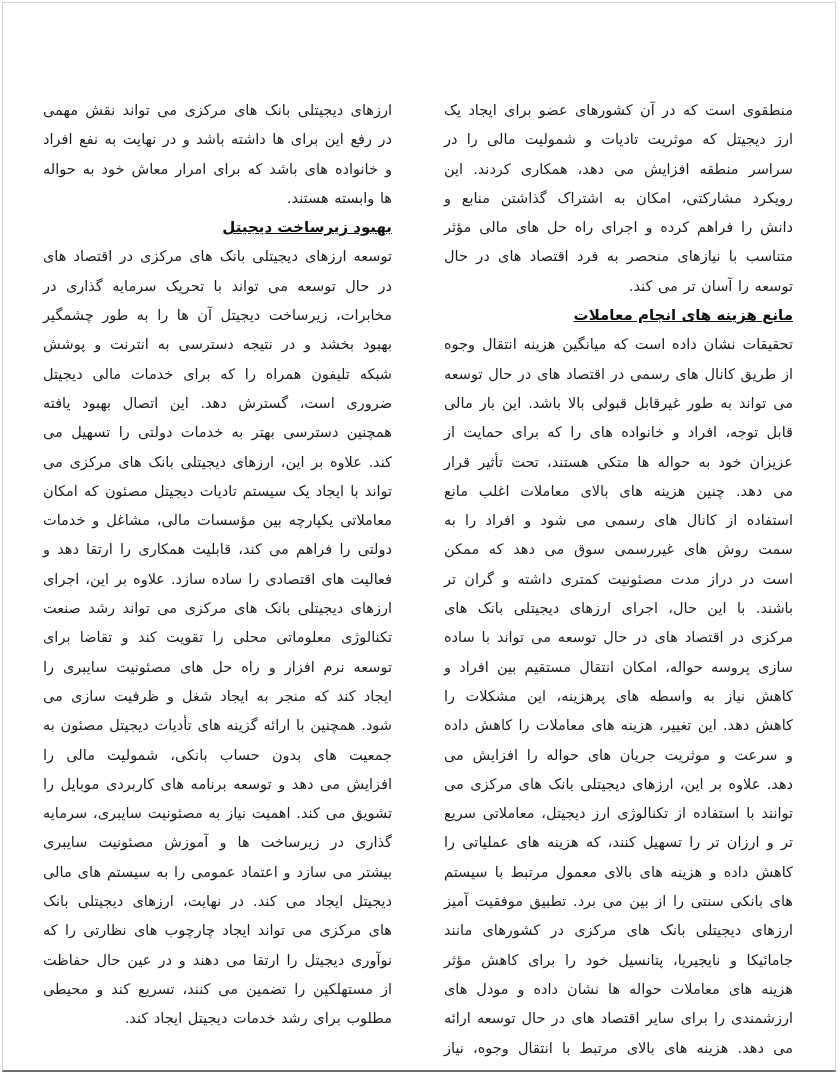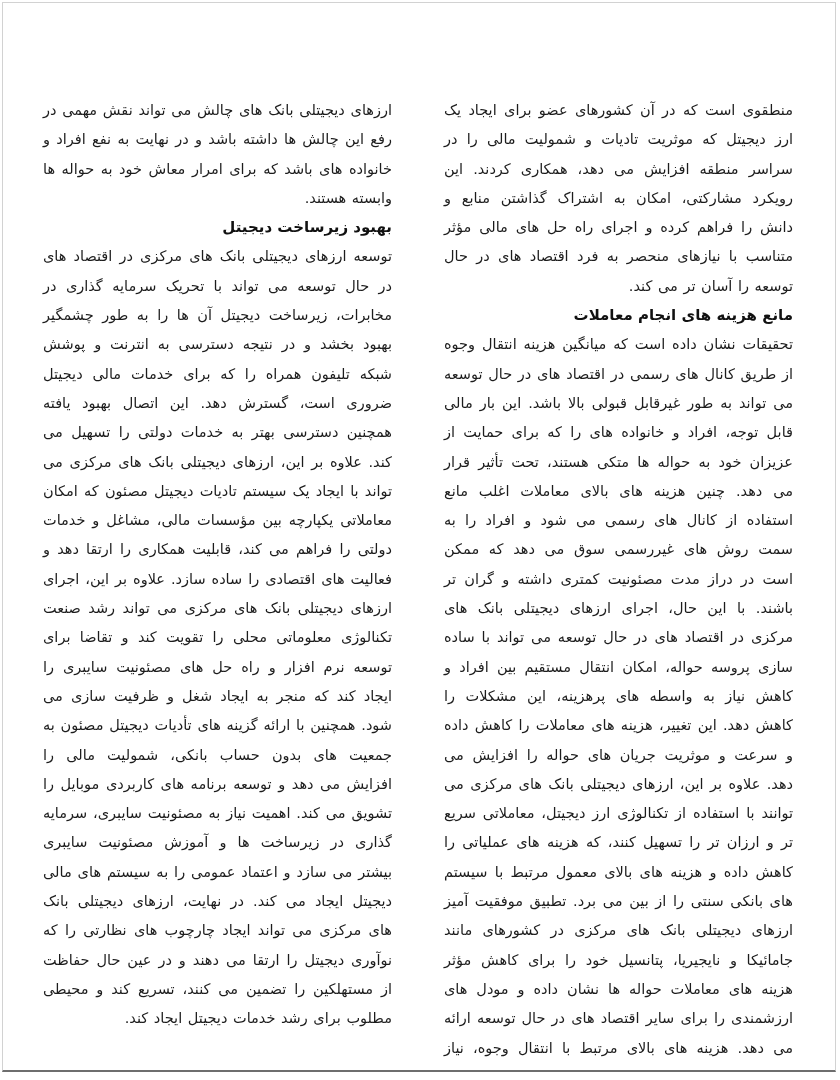--- a/index.html
+++ b/index.html
@@ -40,34 +40,35 @@
     color: #1c1c1c;
     word-spacing: 1px;
   }
   .heading {
     margin: 0;
     font-size: 15px;
     font-weight: bold;
     line-height: 29.3px;
     color: #111111;
     text-align: right;
+    text-decoration: underline;
   }
 </style>
 </head>
 <body>
 
 <div class="page">
   <div class="columns">
 
     <section class="column">
       <p class="para">منطقوی است که در آن کشورهای عضو برای ایجاد یک ارز دیجیتل که موثریت تادیات و شمولیت مالی را در سراسر منطقه افزایش می دهد، همکاری کردند. این رویکرد مشارکتی، امکان به اشتراک گذاشتن منابع و دانش را فراهم کرده و اجرای راه حل های مالی مؤثر متناسب با نیازهای منحصر به فرد اقتصاد های در حال توسعه را آسان تر می کند.</p>
       <h2 class="heading">مانع هزینه های انجام معاملات</h2>
       <p class="para">تحقیقات نشان داده است که میانگین هزینه انتقال وجوه از طریق کانال های رسمی در اقتصاد های در حال توسعه می تواند به طور غیرقابل قبولی بالا باشد. این بار مالی قابل توجه، افراد و خانواده های را که برای حمایت از عزیزان خود به حواله ها متکی هستند، تحت تأثیر قرار می دهد. چنین هزینه های بالای معاملات اغلب مانع استفاده از کانال های رسمی می شود و افراد را به سمت روش های غیررسمی سوق می دهد که ممکن است در دراز مدت مصئونیت کمتری داشته و گران تر باشند. با این حال، اجرای ارزهای دیجیتلی بانک های مرکزی در اقتصاد های در حال توسعه می تواند با ساده سازی پروسه حواله، امکان انتقال مستقیم بین افراد و کاهش نیاز به واسطه های پرهزینه، این مشکلات را کاهش دهد. این تغییر، هزینه های معاملات را کاهش داده و سرعت و موثریت جریان های حواله را افزایش می دهد. علاوه بر این، ارزهای دیجیتلی بانک های مرکزی می توانند با استفاده از تکنالوژی ارز دیجیتل، معاملاتی سریع تر و ارزان تر را تسهیل کنند، که هزینه های عملیاتی را کاهش داده و هزینه های بالای معمول مرتبط با سیستم های بانکی سنتی را از بین می برد. تطبیق موفقیت آمیز ارزهای دیجیتلی بانک های مرکزی در کشورهای مانند جامائیکا و نایجیریا، پتانسیل خود را برای کاهش مؤثر هزینه های معاملات حواله ها نشان داده و مودل های ارزشمندی را برای سایر اقتصاد های در حال توسعه ارائه می دهد. هزینه های بالای مرتبط با انتقال وجوه، نیاز فوری به بهبود زیرساخت های مالی را برجسته می کند و پذیرش</p>
     </section>
 
     <section class="column">
-      <p class="para">ارزهای دیجیتلی بانک های چالش می تواند نقش مهمی در رفع این چالش ها داشته باشد و در نهایت به نفع افراد و خانواده های باشد که برای امرار معاش خود به حواله ها وابسته هستند.</p>
+      <p class="para">ارزهای دیجیتلی بانک های مرکزی می تواند نقش مهمی در رفع این برای ها داشته باشد و در نهایت به نفع افراد و خانواده های باشد که برای امرار معاش خود به حواله ها وابسته هستند.</p>
       <h2 class="heading">بهبود زیرساخت دیجیتل</h2>
       <p class="para">توسعه ارزهای دیجیتلی بانک های مرکزی در اقتصاد های در حال توسعه می تواند با تحریک سرمایه گذاری در مخابرات، زیرساخت دیجیتل آن ها را به طور چشمگیر بهبود بخشد و در نتیجه دسترسی به انترنت و پوشش شبکه تلیفون همراه را که برای خدمات مالی دیجیتل ضروری است، گسترش دهد. این اتصال بهبود یافته همچنین دسترسی بهتر به خدمات دولتی را تسهیل می کند. علاوه بر این، ارزهای دیجیتلی بانک های مرکزی می تواند با ایجاد یک سیستم تادیات دیجیتل مصئون که امکان معاملاتی یکپارچه بین مؤسسات مالی، مشاغل و خدمات دولتی را فراهم می کند، قابلیت همکاری را ارتقا دهد و فعالیت های اقتصادی را ساده سازد. علاوه بر این، اجرای ارزهای دیجیتلی بانک های مرکزی می تواند رشد صنعت تکنالوژی معلوماتی محلی را تقویت کند و تقاضا برای توسعه نرم افزار و راه حل های مصئونیت سایبری را ایجاد کند که منجر به ایجاد شغل و ظرفیت سازی می شود. همچنین با ارائه گزینه های تأدیات دیجیتل مصئون به جمعیت های بدون حساب بانکی، شمولیت مالی را افزایش می دهد و توسعه برنامه های کاربردی موبایل را تشویق می کند. اهمیت نیاز به مصئونیت سایبری، سرمایه گذاری در زیرساخت ها و آموزش مصئونیت سایبری بیشتر می سازد و اعتماد عمومی را به سیستم های مالی دیجیتل ایجاد می کند. در نهایت، ارزهای دیجیتلی بانک های مرکزی می تواند ایجاد چارچوب های نظارتی را که نوآوری دیجیتل را ارتقا می دهند و در عین حال حفاظت از مستهلکین را تضمین می کنند، تسریع کند و محیطی مطلوب برای رشد خدمات دیجیتل ایجاد کند.</p>
     </section>
 
   </div>
 </div>
 
 </body></html>

